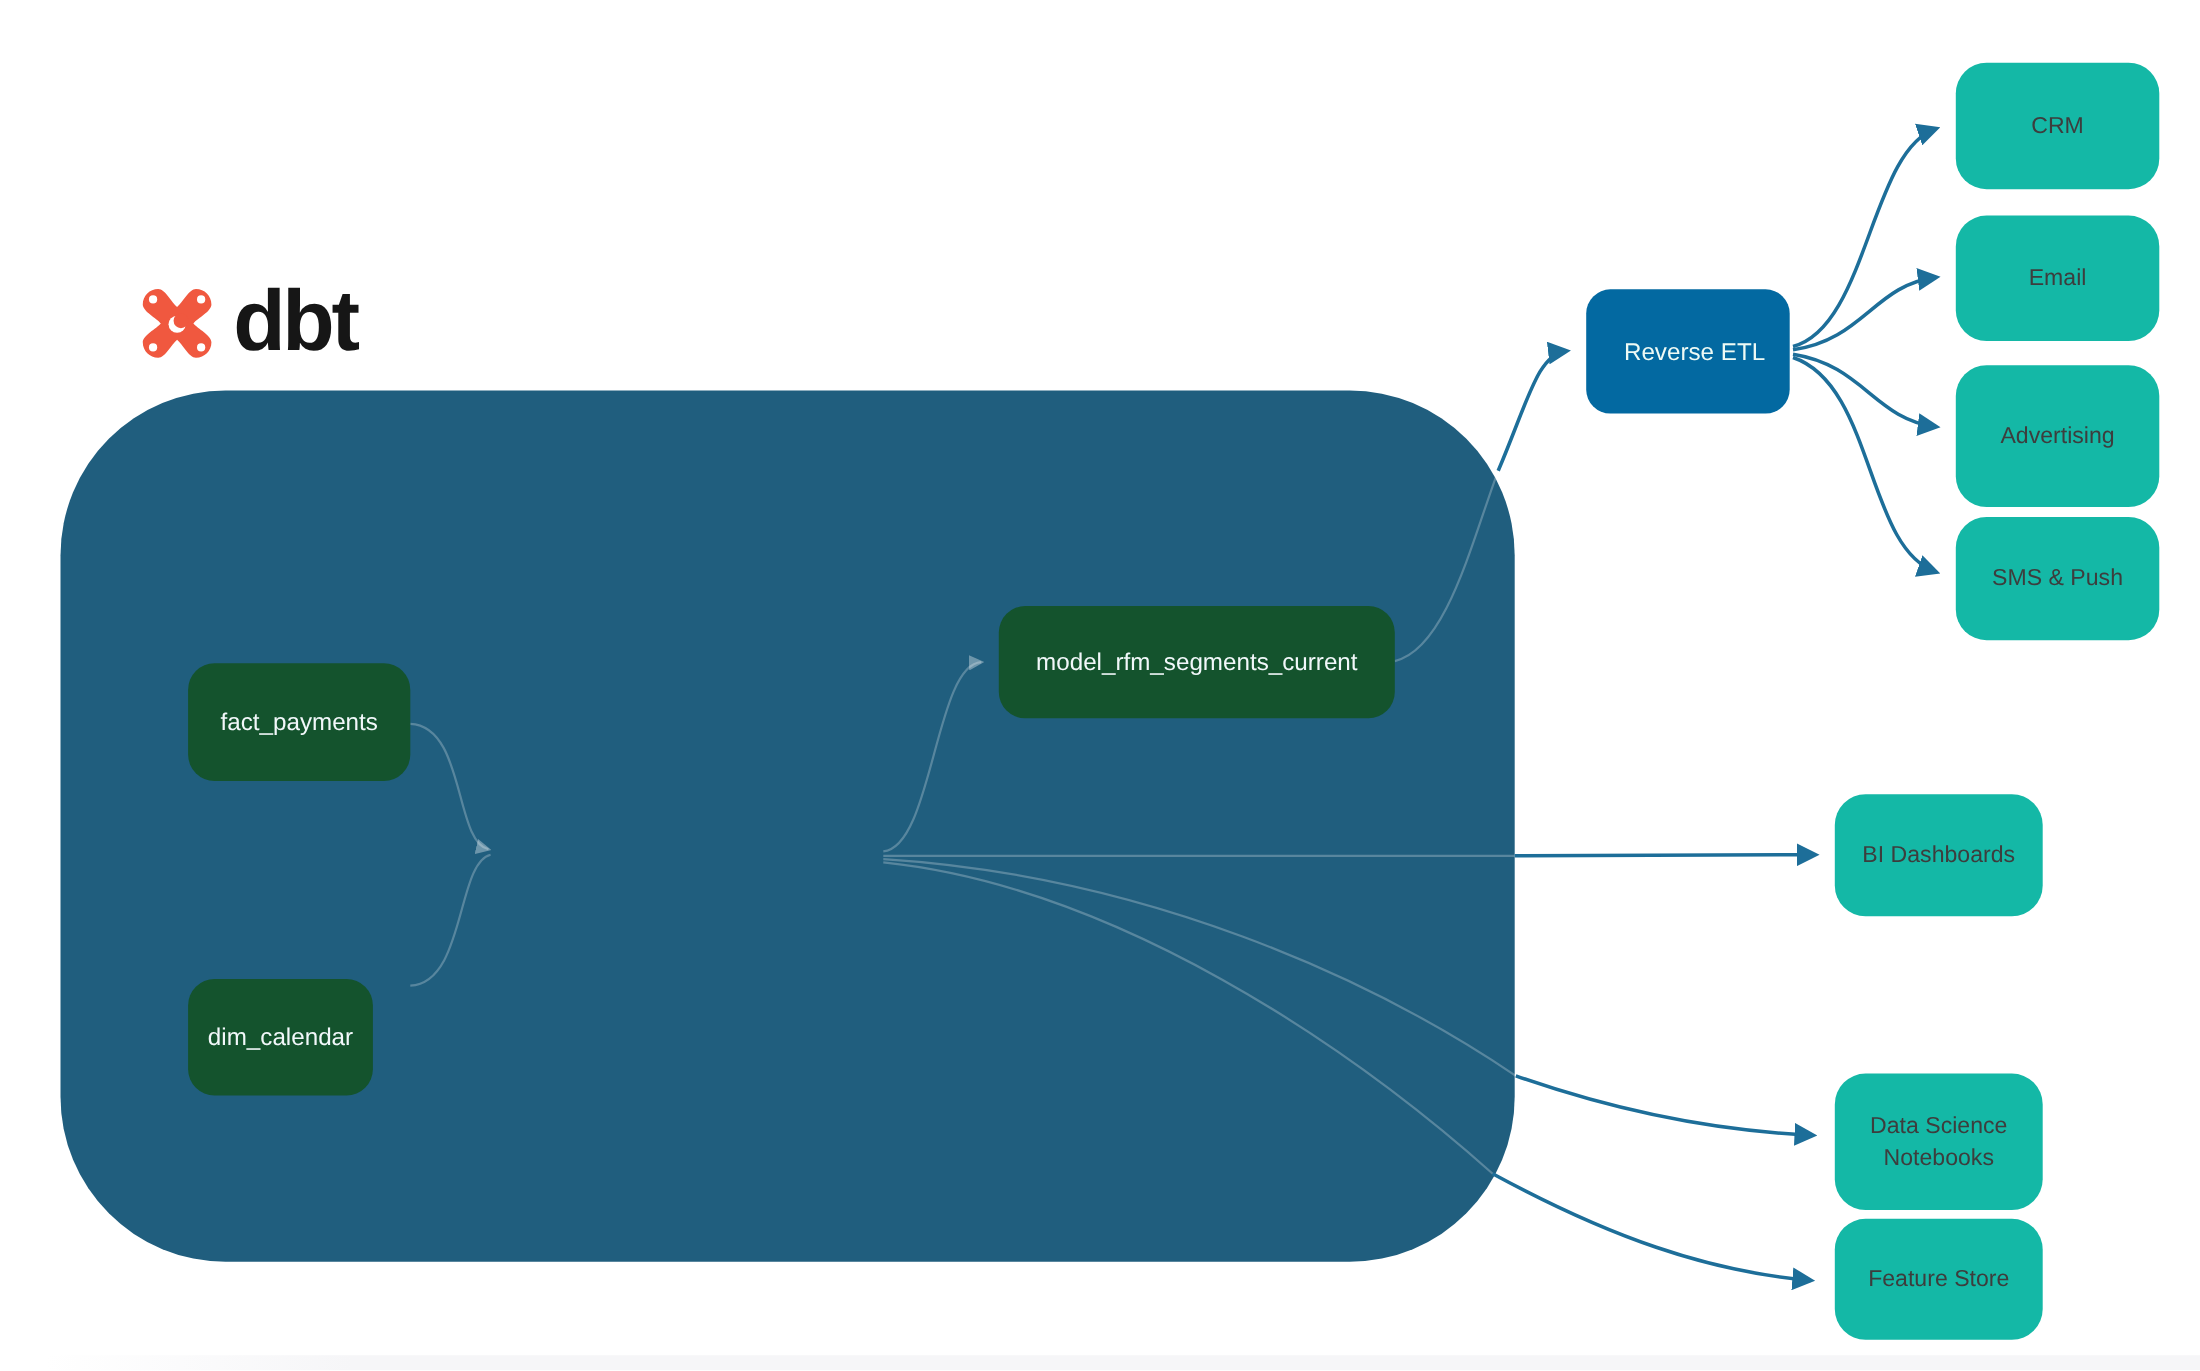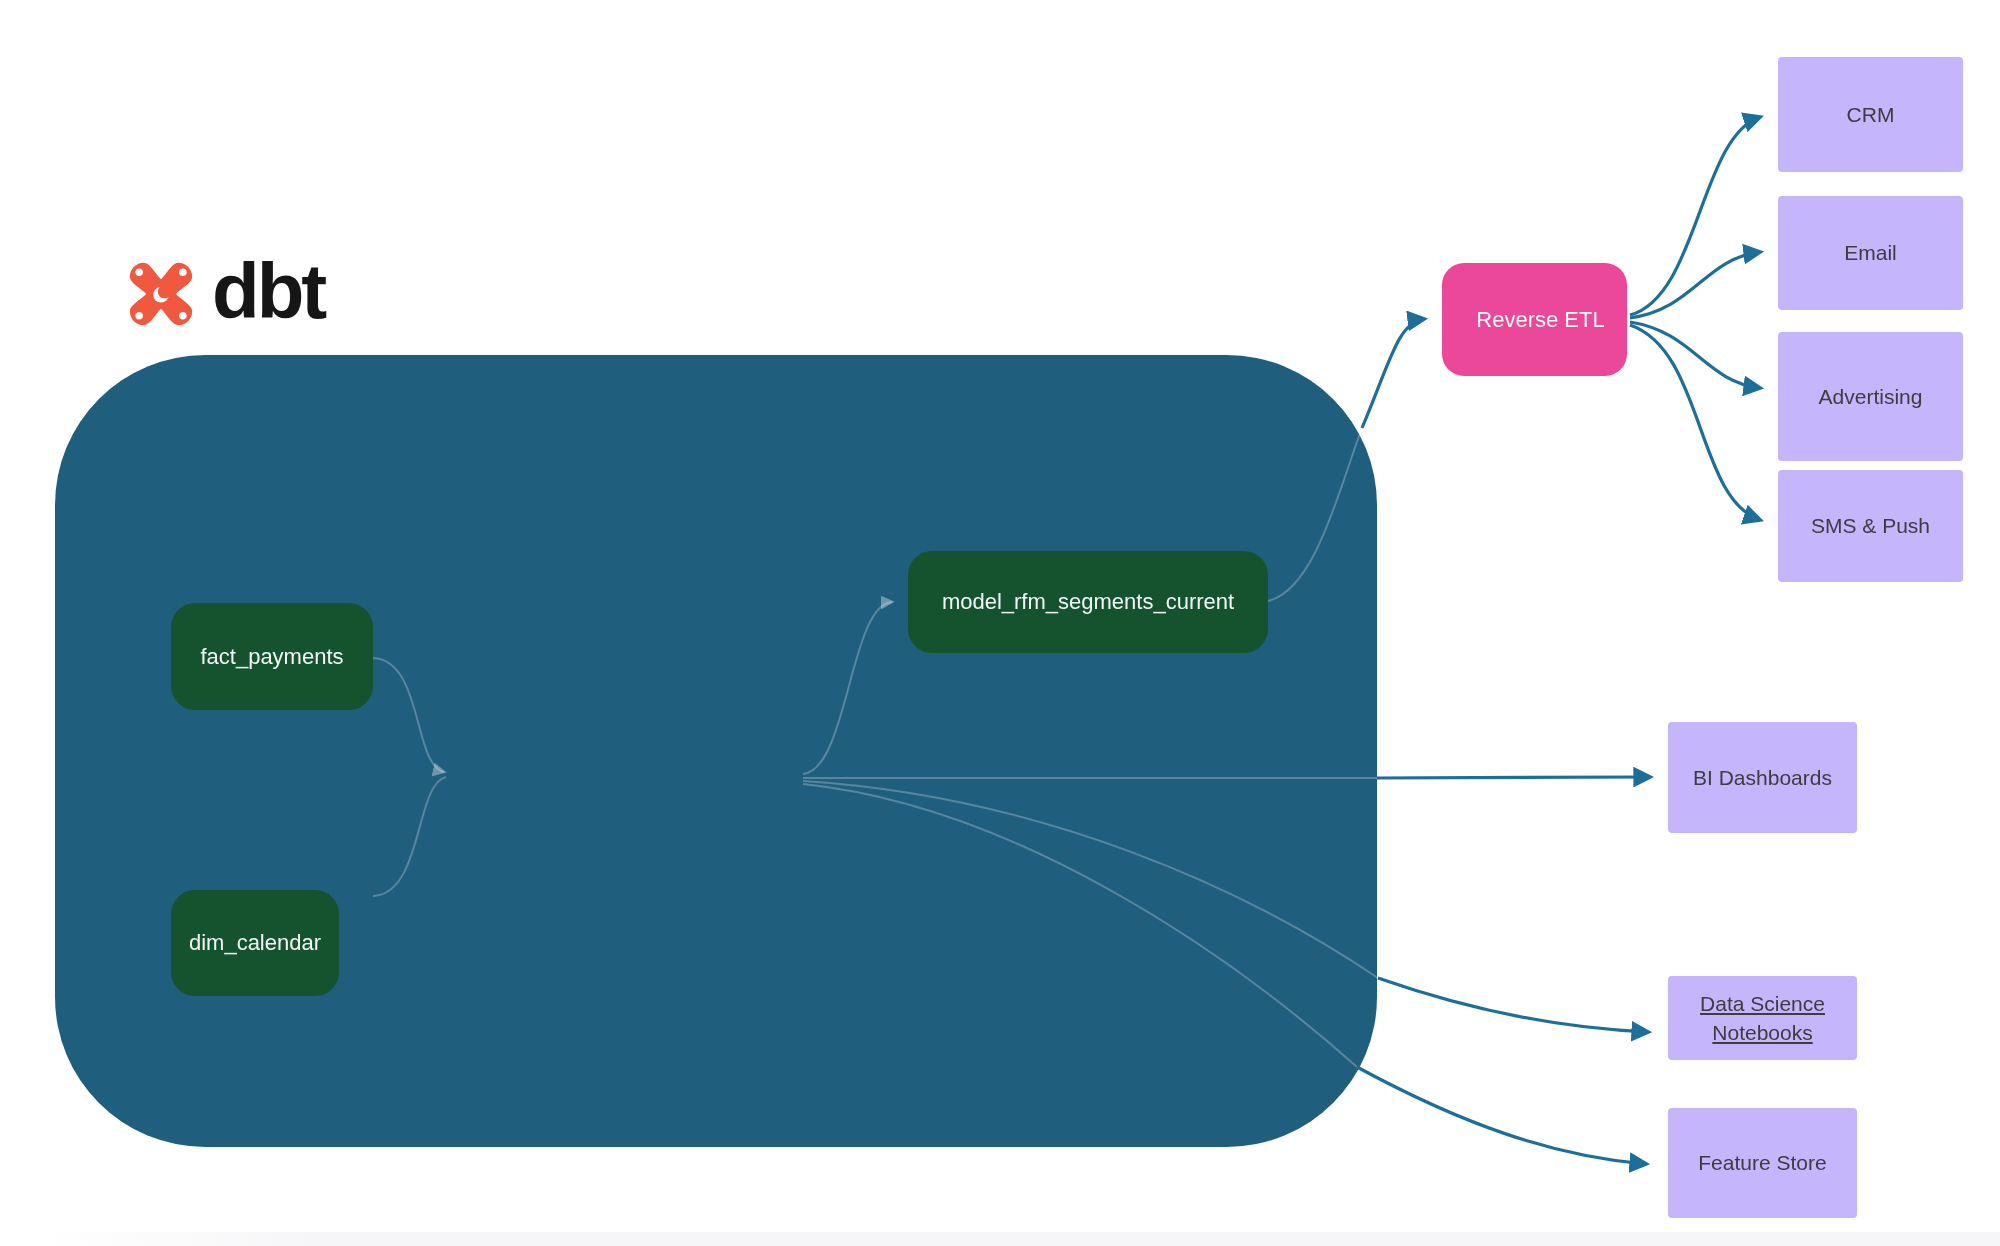--- a/index.html
+++ b/index.html
@@ -67,46 +67,46 @@
     z-index: 3;
     box-sizing: border-box;
   }
   .node-teal {
     background: #14532d;
     color: #f2f8fa;
     border-radius: 24px;
     font-size: 22px;
   }
   .node-green {
-    background: #ec4899;
+    background: #0369a1;
     color: #eefaf5;
     border-radius: 22px;
     font-size: 22px;
     padding-left: 12px;
   }
   .node-gray {
-    background: #c4b5fd;
+    background: #14b8a6;
     color: #3d3d3d;
-    border-radius: 4px;
+    border-radius: 28px;
     font-size: 21px;
     line-height: 1.4;
     padding: 0 22px;
   }
 
   #node-fact     { left: 171px;  top: 603px;  width: 202px; height: 107px; }
   #node-dim      { left: 171px;  top: 890px;  width: 168px; height: 106px; justify-content: center; }
   #node-hist     { left: 467px;  top: 724px;  width: 336px; height: 109px; }
   #node-current  { left: 908px;  top: 551px;  width: 360px; height: 102px; }
   #node-retl     { left: 1442px; top: 263px;  width: 185px; height: 113px; }
   #node-crm      { left: 1778px; top: 57px;   width: 185px; height: 115px; }
   #node-email    { left: 1778px; top: 196px;  width: 185px; height: 114px; }
   #node-adv      { left: 1778px; top: 332px;  width: 185px; height: 129px; }
   #node-sms      { left: 1778px; top: 470px;  width: 185px; height: 112px; }
   #node-bi       { left: 1668px; top: 722px;  width: 189px; height: 111px; align-items: center; }
-  #node-ds       { left: 1668px; top: 976px;  width: 189px; height: 84px; text-decoration: underline; }
+  #node-ds       { left: 1668px; top: 976px;  width: 189px; height: 124px; }
   #node-fs       { left: 1668px; top: 1108px; width: 189px; height: 110px; }
 
   
   .bottom-band {
     position: absolute;
     left: 0;
     top: 1232px;
     width: 2000px;
     height: 14px;
     background: linear-gradient(90deg, rgba(244,244,246,0) 40px, #f6f6f8 320px, #f6f6f8 100%);

